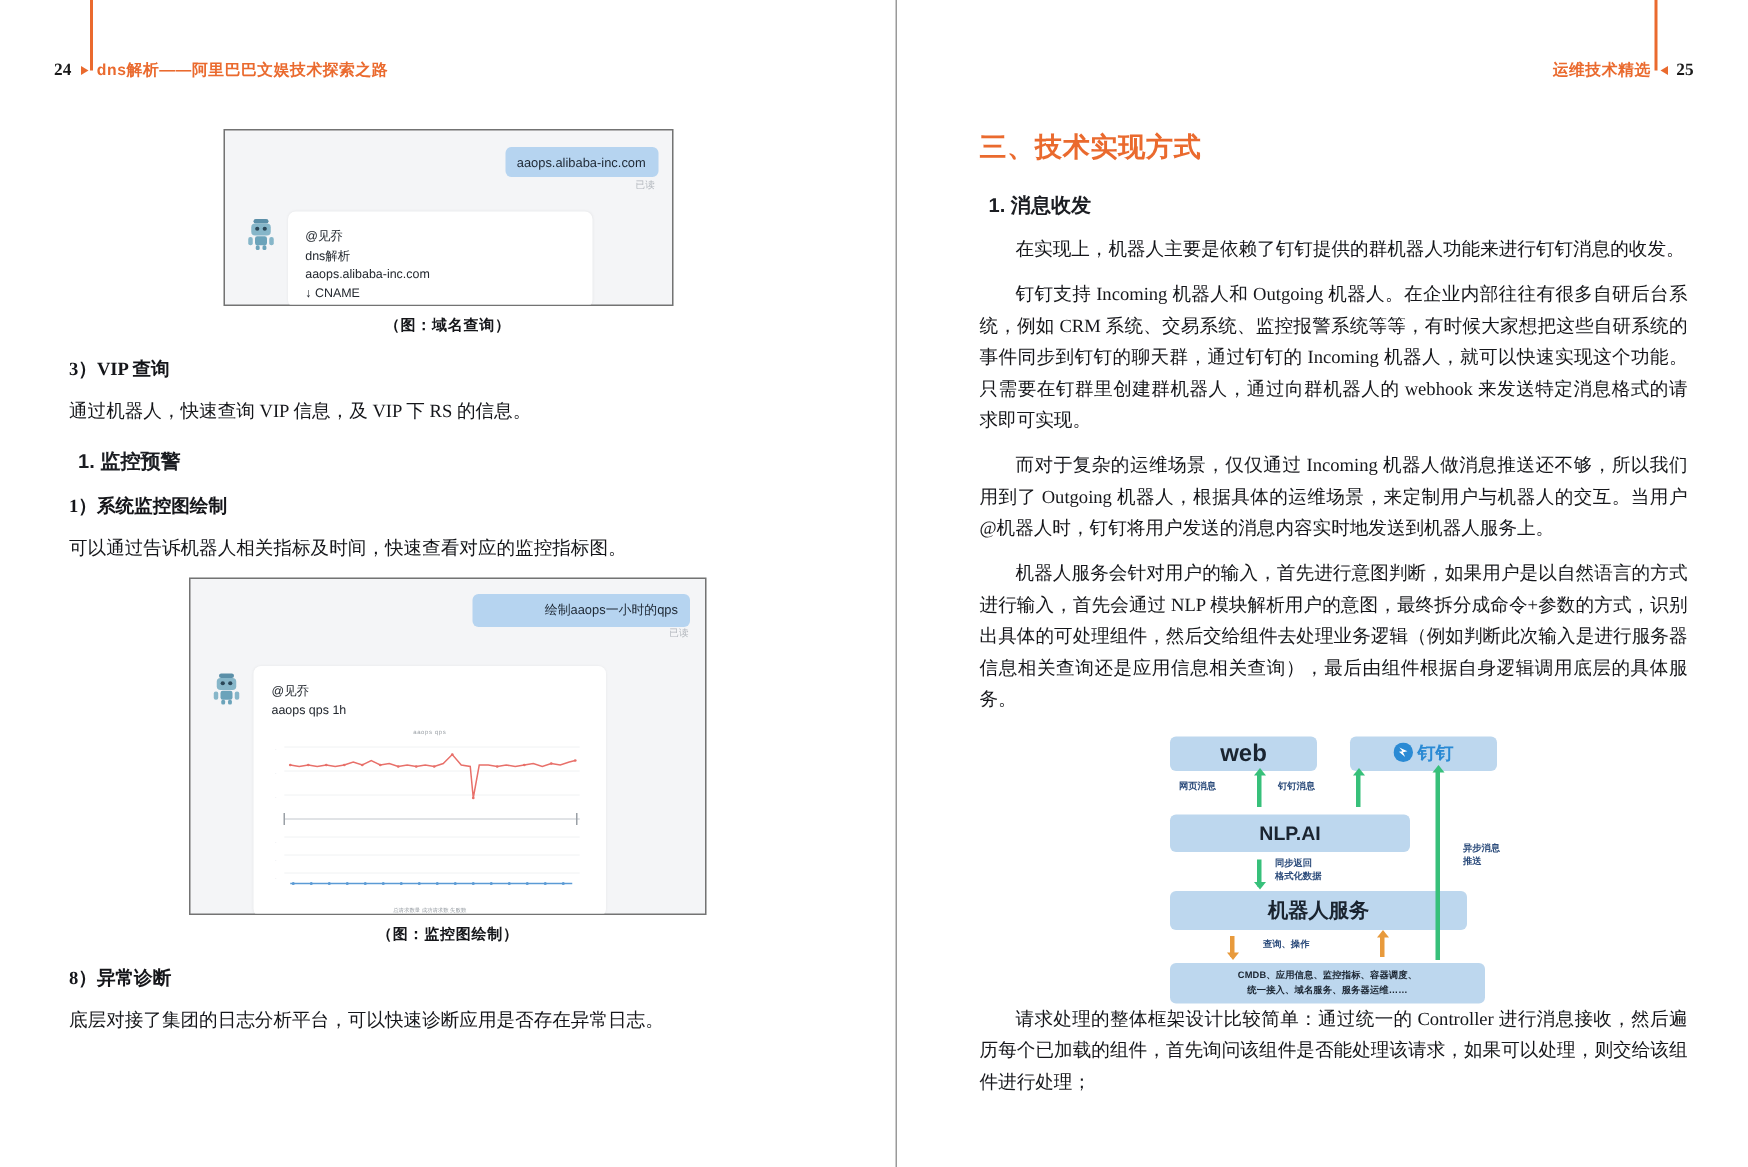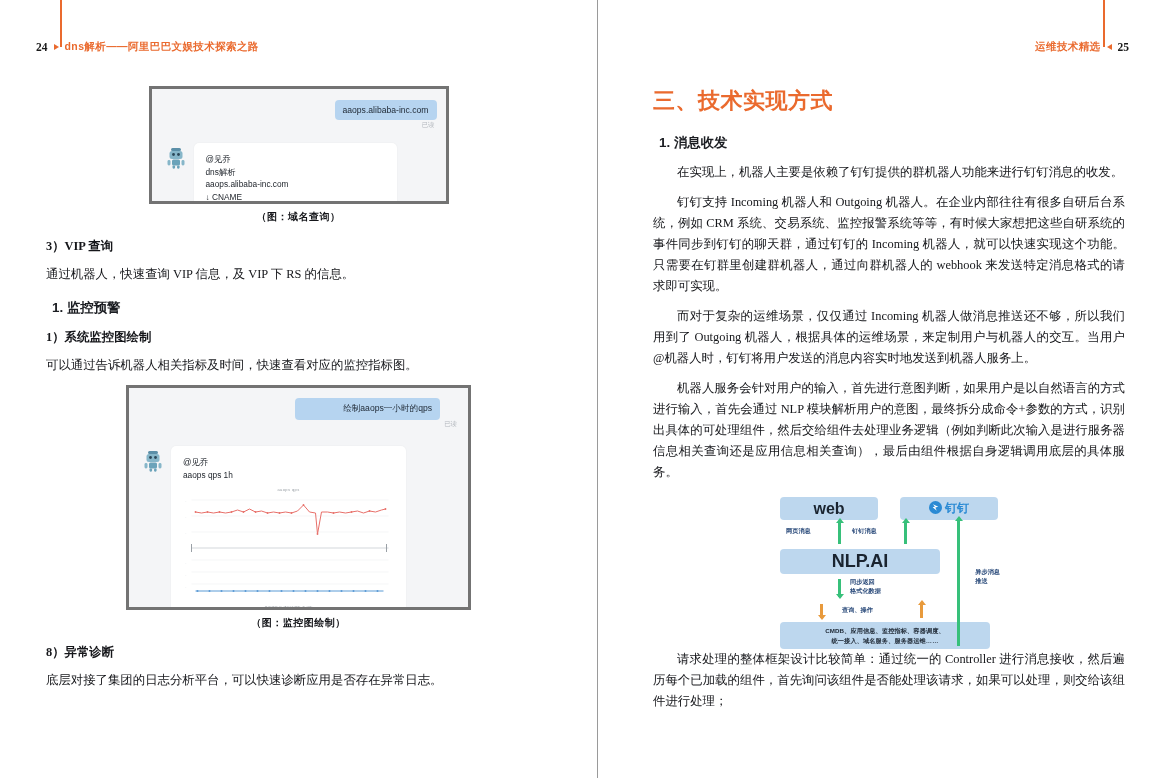--- a/index.html
+++ b/index.html
@@ -91,21 +91,21 @@
     margin: 14px 0 10px 0;
     font-family: "Liberation Sans", "DejaVu Sans", sans-serif;
     font-size: 13.4px;
     font-weight: bold;
     color: #1b1d22;
     padding-left: 6px;
   }
   h2.chap {
     margin: 0 0 18px 0;
     font-family: "Liberation Sans", "DejaVu Sans", sans-serif;
-    font-size: 22px;
+    font-size: 18px;
     font-weight: bold;
     color: #ea6a2e;
     letter-spacing: .5px;
   }
   h4.sub {
     margin: 12px 0 9px 0;
     font-family: "Liberation Serif", "DejaVu Serif", serif;
     font-size: 12.4px;
     font-weight: bold;
     color: #15161a;
@@ -117,21 +117,21 @@
     font-family: "Liberation Serif", "DejaVu Serif", serif;
     font-size: 10px;
     font-weight: bold;
     color: #15161a;
     letter-spacing: .5px;
   }
 
   
   .shot {
     background: #f4f5f7;
-    border: 3px solid #737373;
+    border: 1px solid #737373;
     position: relative;
     overflow: hidden;
   }
   .shot-dns { width: 300px; height: 118px; margin: 0 auto; }
   .shot-qps { width: 345px; height: 225px; margin: 0 auto; }
 
   .bubble-out {
     position: absolute;
     background: #b6d4f0;
     color: #1d2733;
@@ -193,21 +193,21 @@
     border-radius: 4px;
     display: flex;
     align-items: center;
     justify-content: center;
     color: #1a2430;
     font-weight: bold;
     text-align: center;
   }
   .abox-web    { width: 98px; height: 23px; font-size: 16px; }
   .abox-ding   { width: 98px; height: 23px; font-size: 12px; color:#2a8ad4; gap:3px; }
-  .abox-nlp    { width: 160px; height: 25px; font-size: 18px; margin-top: 29px; }
+  .abox-nlp    { width: 160px; height: 25px; font-size: 13px; margin-top: 29px; }
   .abox-robot  { width: 198px; height: 26px; font-size: 13.5px; margin-top: 26px; }
   .abox-cmdb   {
     width: 210px; min-height: 27px; margin-top: 22px;
     font-size: 6.2px; line-height: 9.5px; padding: 4px 4px;
     font-weight: bold; letter-spacing: .1px;
   }
   .arrow-lbl {
     position: absolute;
     font-size: 6.2px;
     font-weight: bold;
@@ -274,21 +274,21 @@
       <div class="figcap">（图：域名查询）</div>
 
       <h4 class="sub">3）VIP 查询</h4>
       <p class="body">通过机器人，快速查询 VIP 信息，及 VIP 下 RS 的信息。</p>
 
       <h3 class="sec">1. 监控预警</h3>
       <h4 class="sub">1）系统监控图绘制</h4>
       <p class="body">可以通过告诉机器人相关指标及时间，快速查看对应的监控指标图。</p>
 
       <div class="shot shot-qps">
-        <div class="bubble-out" style="top:10px; right:28px;padding-left:48px;">绘制aaops一小时的qps</div>
+        <div class="bubble-out" style="top:10px; right:10px;padding-left:48px;">绘制aaops一小时的qps</div>
         <div class="read-mark" style="top:32px; right:11px;">已读</div>
         <div class="avatar" style="top:62px; left:14px;">
           <svg viewBox="0 0 20 22" width="20" height="22">
             <rect x="5" y="1" width="10" height="3" rx="1.5" fill="#5b8fa8"></rect>
             <rect x="3.5" y="4" width="13" height="8" rx="2.5" fill="#86b6c9"></rect>
             <circle cx="7.5" cy="7.5" r="1.4" fill="#2b4758"></circle>
             <circle cx="12.5" cy="7.5" r="1.4" fill="#2b4758"></circle>
             <rect x="6" y="12.5" width="8" height="6" rx="1.5" fill="#6ba3ba"></rect>
             <rect x="1.5" y="13" width="3" height="5.5" rx="1.4" fill="#86b6c9"></rect>
             <rect x="15.5" y="13" width="3" height="5.5" rx="1.4" fill="#86b6c9"></rect>
@@ -414,20 +414,21 @@
 
         <div class="abox abox-nlp" style="margin-top:0;">NLP.AI</div>
 
         <div style="position:relative; height:26px;">
           <div class="v-arrow green" style="left:58px; top:5px; height:18px;"></div>
           <div class="v-head down-green" style="left:55.5px; top:20px;"></div>
           <div class="arrow-lbl" style="left:70px; top:4px;">同步返回
 格式化数据</div>
         </div>
 
+        <div class="abox abox-robot" style="margin-top:0;">机器人服务</div>
 
         <div style="position:relative; height:22px;">
           <div class="v-arrow orange" style="left:40px; top:4px; height:14px;"></div>
           <div class="v-head down-orange" style="left:37.5px; top:15px;"></div>
           <div class="arrow-lbl" style="left:62px; top:6px;">查询、操作</div>
           <div class="v-arrow orange" style="left:140px; top:4px; height:14px;"></div>
           <div class="v-head up-orange" style="left:137.5px; top:0px;"></div>
         </div>
 
         <div class="abox abox-cmdb" style="margin-top:0; white-space:pre-line;">CMDB、应用信息、监控指标、容器调度、

